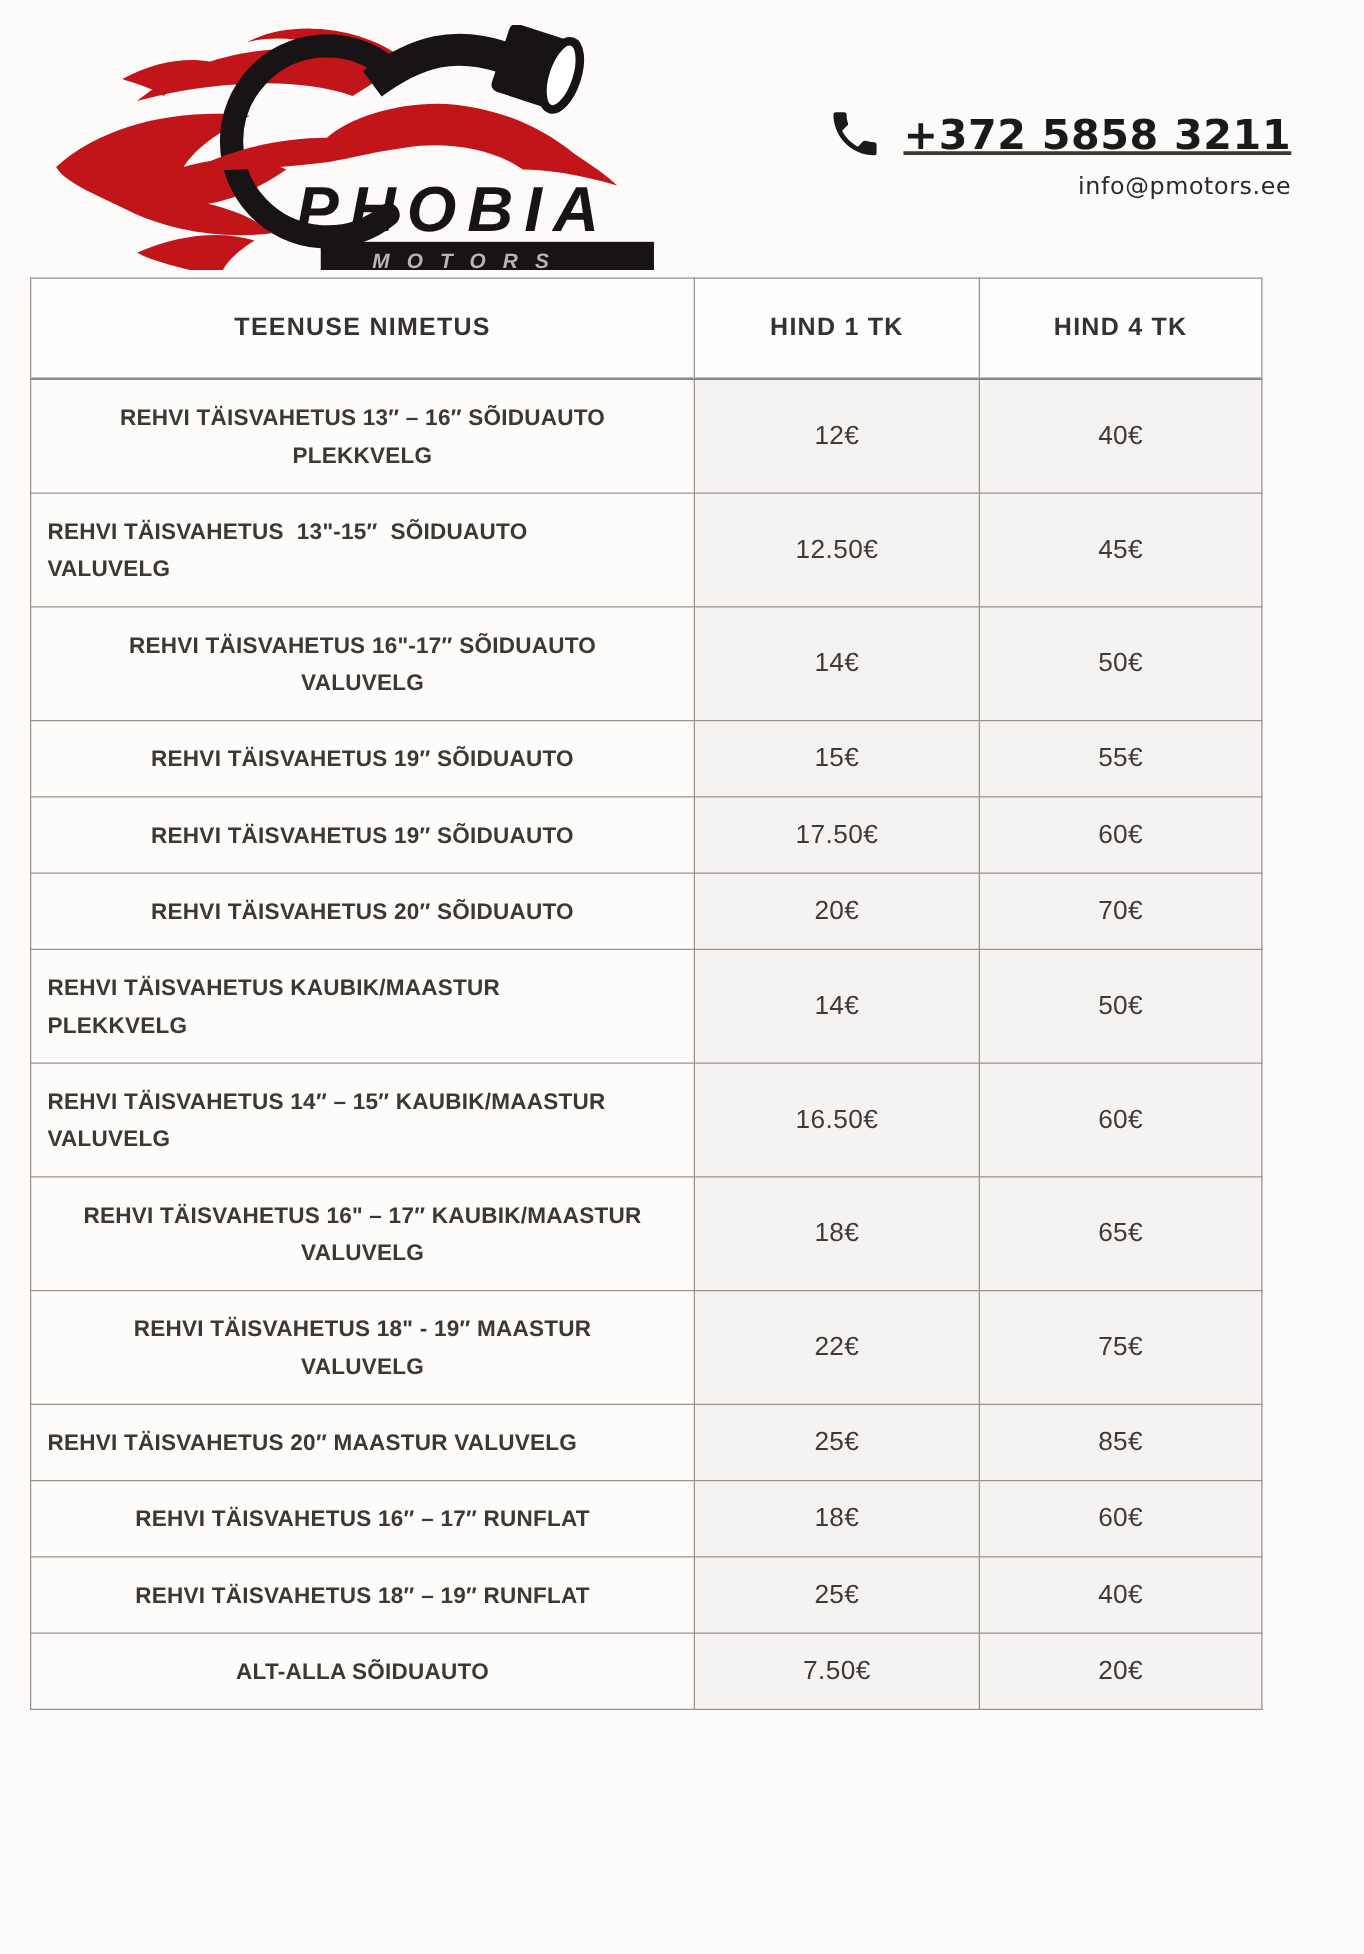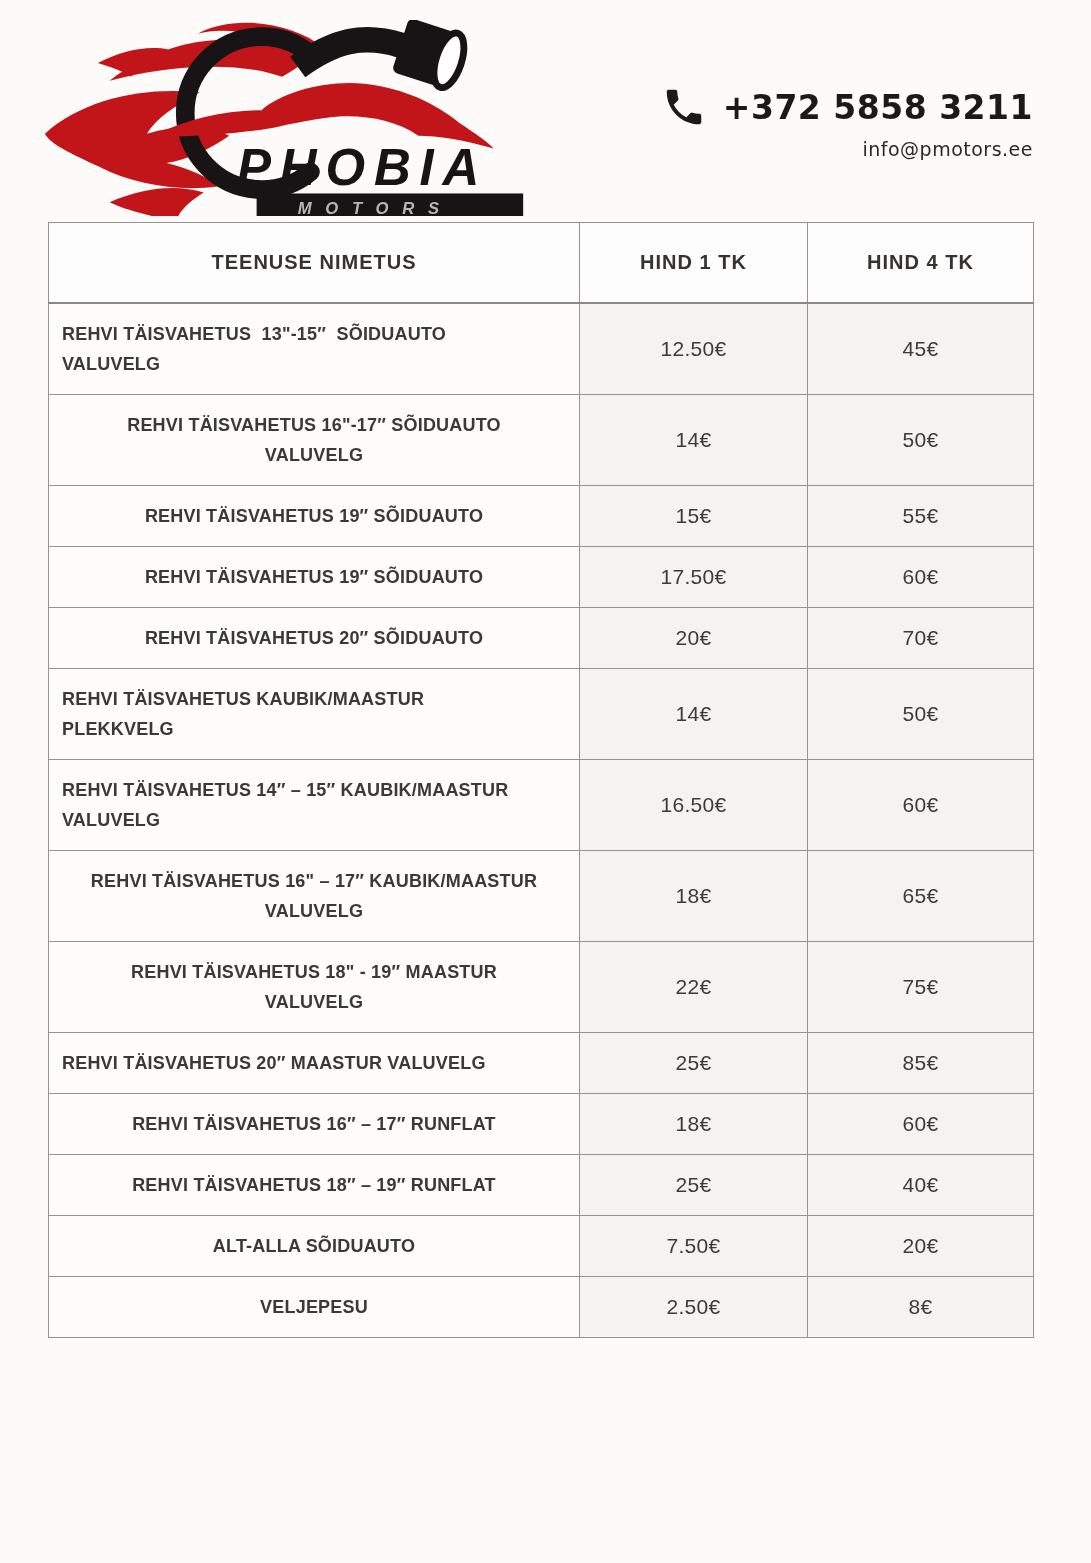--- a/index.html
+++ b/index.html
@@ -23,39 +23,40 @@
     display: flex;
     flex-direction: column;
     align-items: flex-end;
     margin-top: 64px;
     gap: 8px;
   }
   .phone-row {
     display: flex;
     align-items: center;
     gap: 16px;
+    text-decoration: underline;
   }
   .phone-number {
     font-family: "DejaVu Sans", sans-serif;
     font-size: 33px;
     font-weight: 700;
     color: #1c1a19;
     letter-spacing: 0.5px;
   }
   .email {
     font-family: "DejaVu Sans", sans-serif;
     font-size: 19px;
     font-weight: 400;
     color: #2b2927;
     letter-spacing: 0.5px;
   }
   
   table.price-table {
     border-collapse: collapse;
-    margin-left: 48px;
+    margin-left: 24px;
     width: 985px;
     table-layout: fixed;
     padding-left: 16px;
   }
   .price-table th, .price-table td {
     border: 1px solid #97928f;
     vertical-align: middle;
   }
   .price-table th {
     height: 80px;
@@ -140,20 +141,26 @@
   </colgroup>
   <thead>
     <tr>
       <th>TEENUSE NIMETUS</th>
       <th>HIND 1 TK</th>
       <th>HIND 4 TK</th>
     </tr>
   </thead>
   <tbody>
       <tr>
+        <td class="name center">REHVI TÄISVAHETUS 13″ – 16″ SÕIDUAUTO
+PLEKKVELG</td>
+        <td class="price">12€</td>
+        <td class="price">40€</td>
+      </tr>
+      <tr>
         <td class="name left">REHVI TÄISVAHETUS  13"-15″  SÕIDUAUTO
 VALUVELG</td>
         <td class="price">12.50€</td>
         <td class="price">45€</td>
       </tr>
       <tr>
         <td class="name center">REHVI TÄISVAHETUS 16"-17″ SÕIDUAUTO
 VALUVELG</td>
         <td class="price">14€</td>
         <td class="price">50€</td>
@@ -210,19 +217,14 @@
       <tr>
         <td class="name center">REHVI TÄISVAHETUS 18″ – 19″ RUNFLAT</td>
         <td class="price">25€</td>
         <td class="price">40€</td>
       </tr>
       <tr>
         <td class="name center">ALT-ALLA SÕIDUAUTO</td>
         <td class="price">7.50€</td>
         <td class="price">20€</td>
       </tr>
-      <tr>
-        <td class="name center">VELJEPESU</td>
-        <td class="price">2.50€</td>
-        <td class="price">8€</td>
-      </tr>
     </tbody>
 </table>
 
 </body></html>

